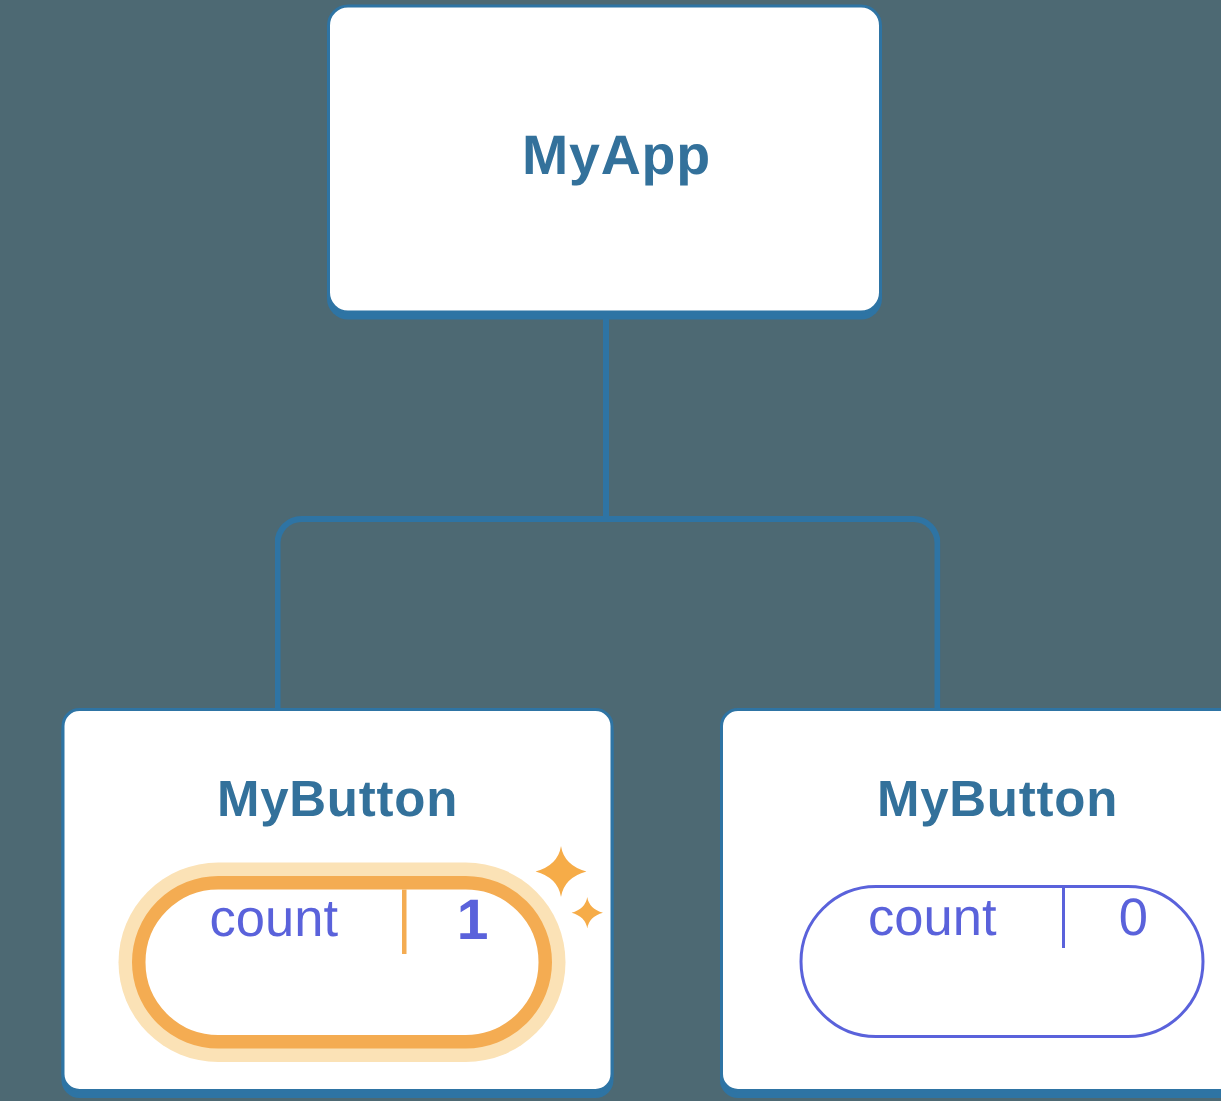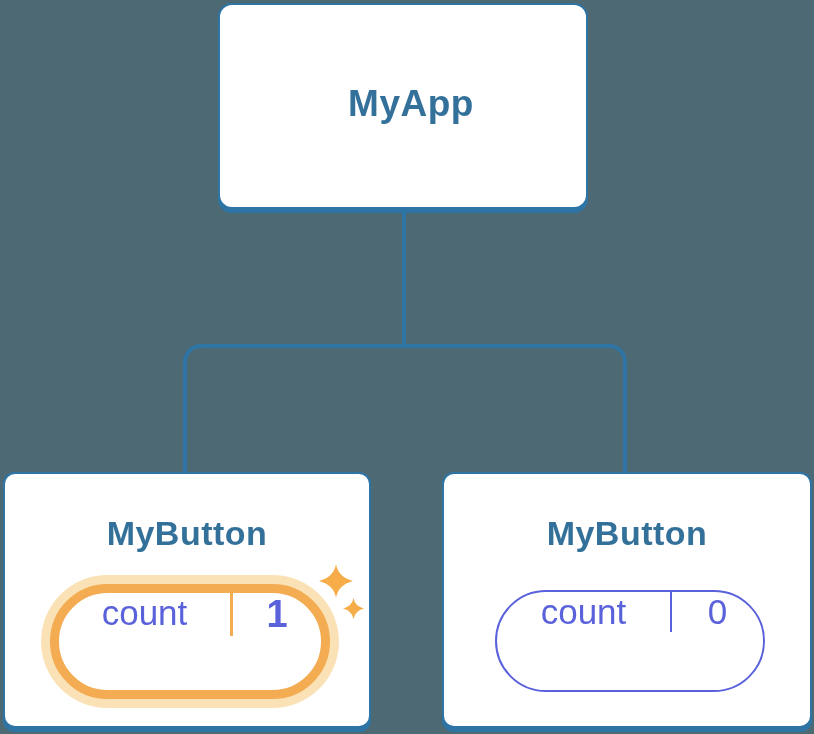--- a/index.html
+++ b/index.html
@@ -24,21 +24,21 @@
   
   .card{
     position:absolute;
     background:var(--card-bg);
     border:2px solid var(--line-blue);
     border-radius:14px;
     box-shadow:0 4px 0 0 var(--line-blue);
     box-sizing:border-box;
   }
   .root-card{left:218px;top:3px;width:370px;height:206px;}
-  .child-card{width:368px;height:256px;border-radius:12px;}
+  .child-card{width:368px;height:256px;border-radius:12px;margin-left:38px;}
   .child-card.left{left:3px;top:472px;}
   .child-card.right{left:442px;top:472px;width:370px;}
 
   .root-label{
     position:absolute;left:16px;right:0;top:50%;
     transform:translateY(-54%);
     text-align:center;
     color:var(--text-blue);
     font-size:37px;font-weight:700;letter-spacing:0.5px;
   }

